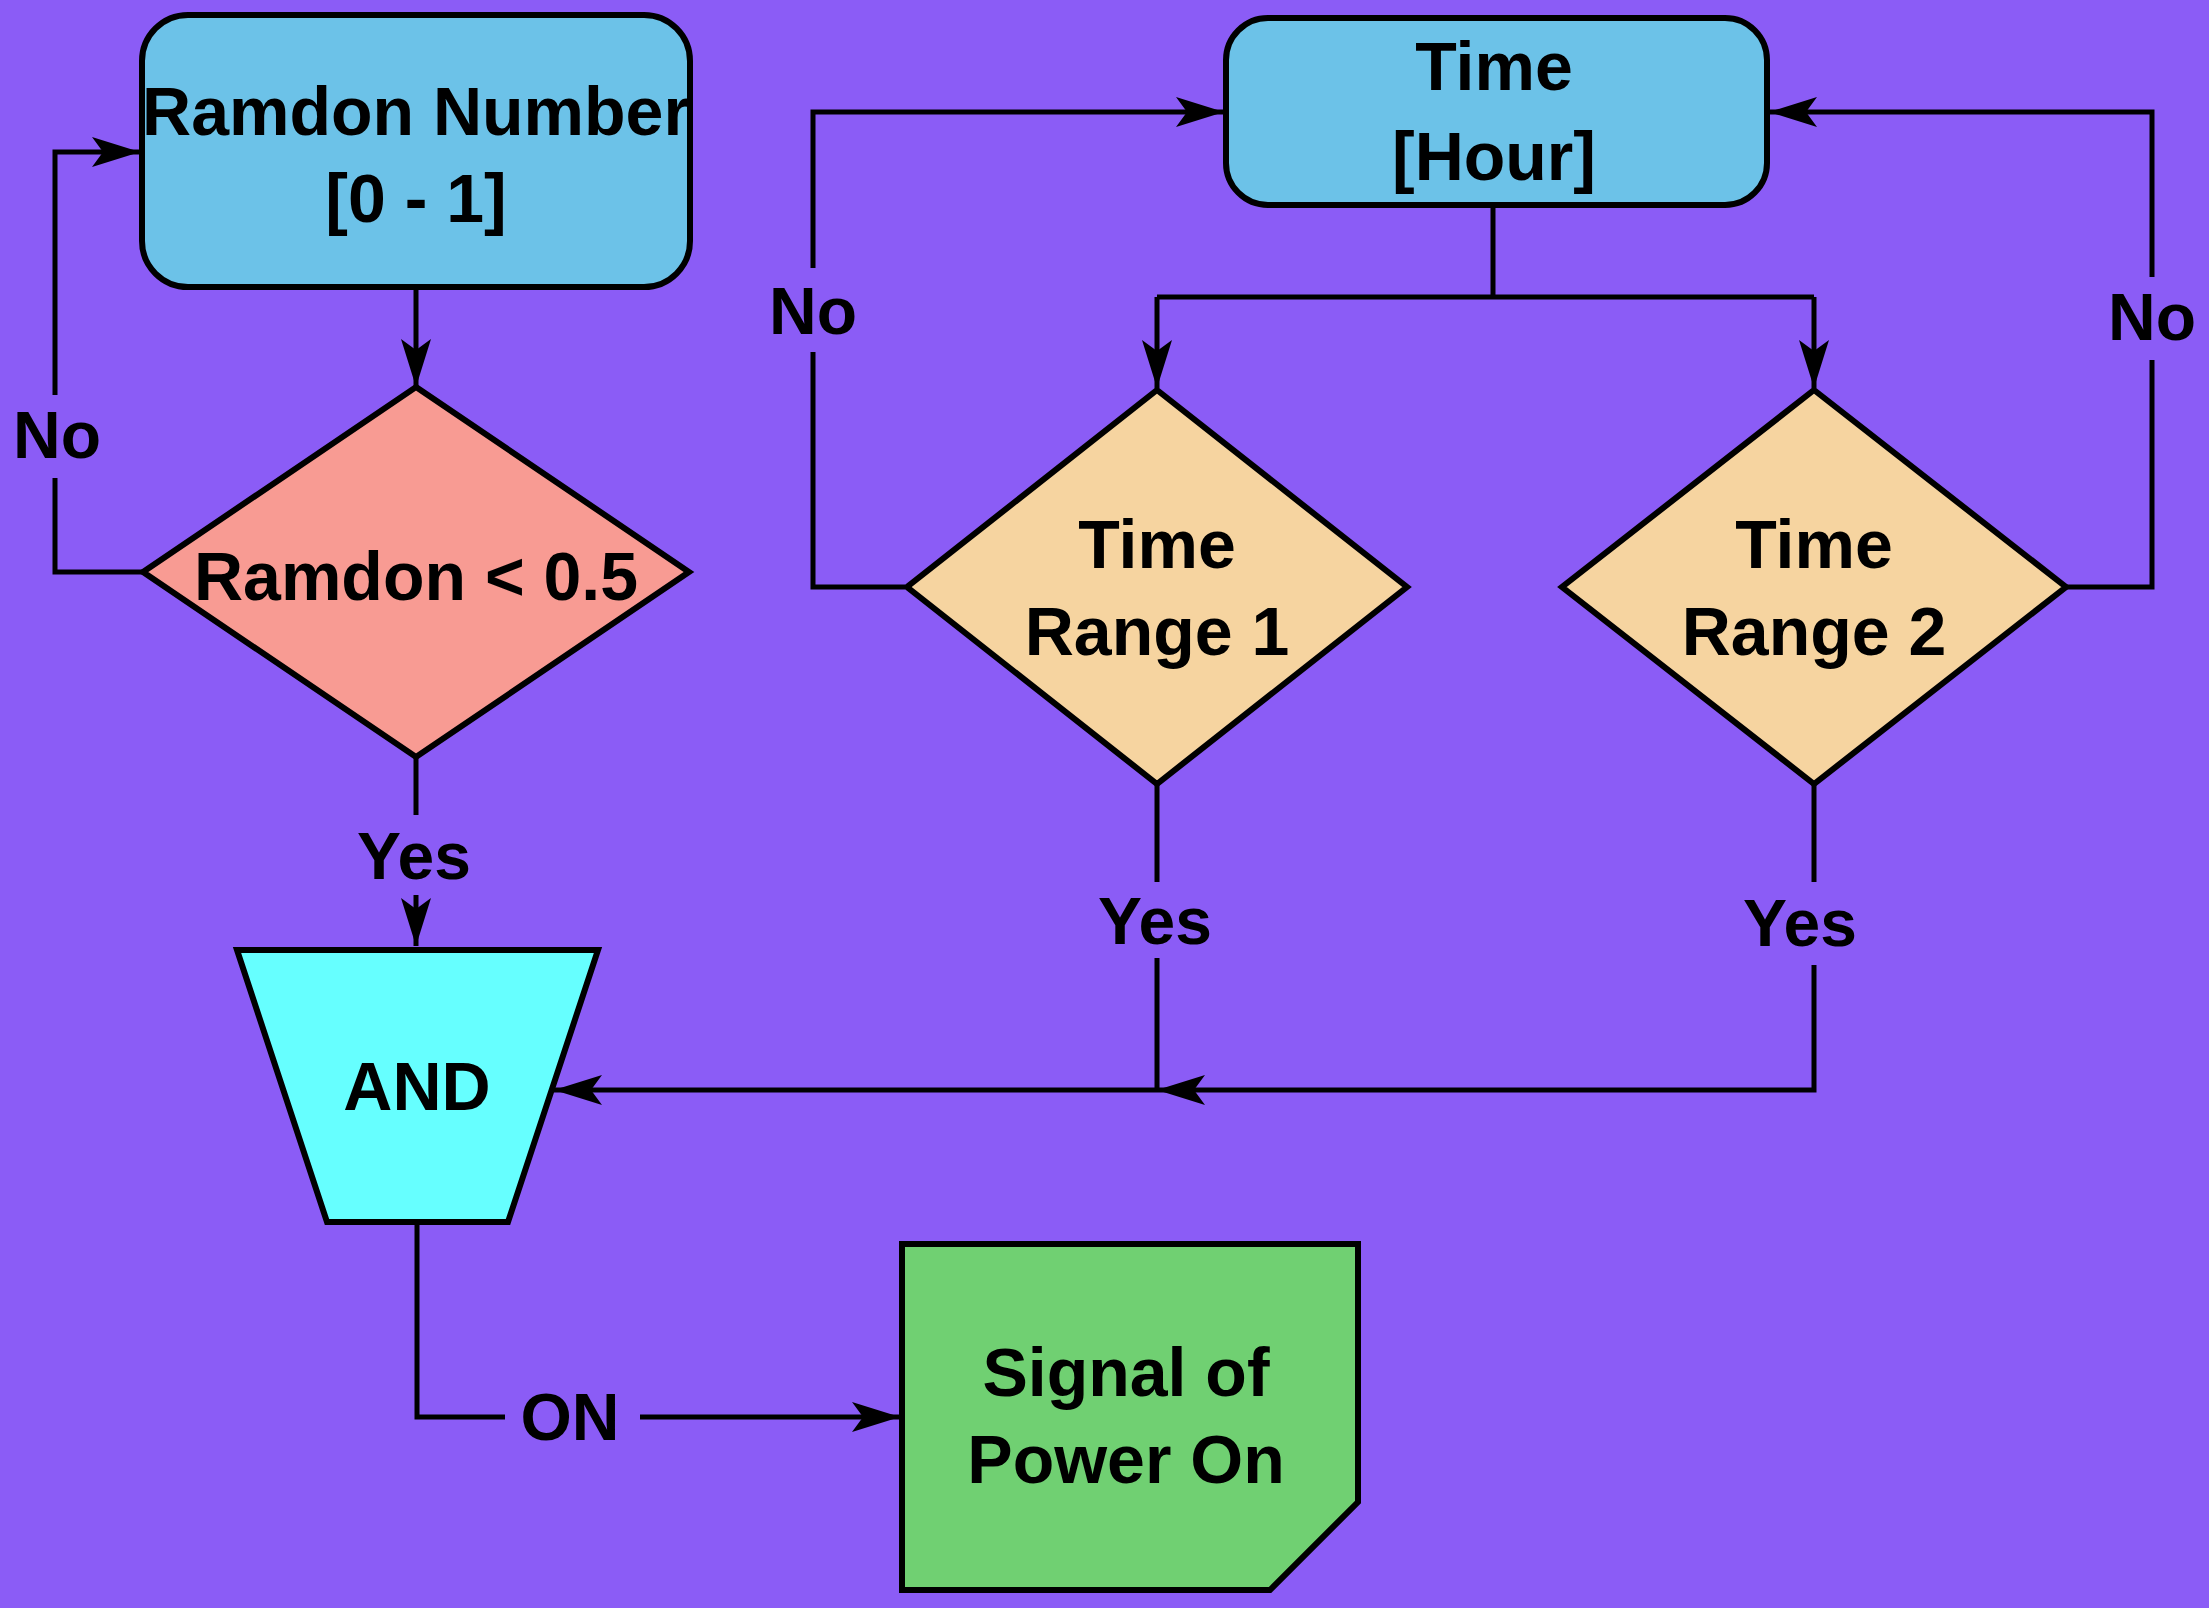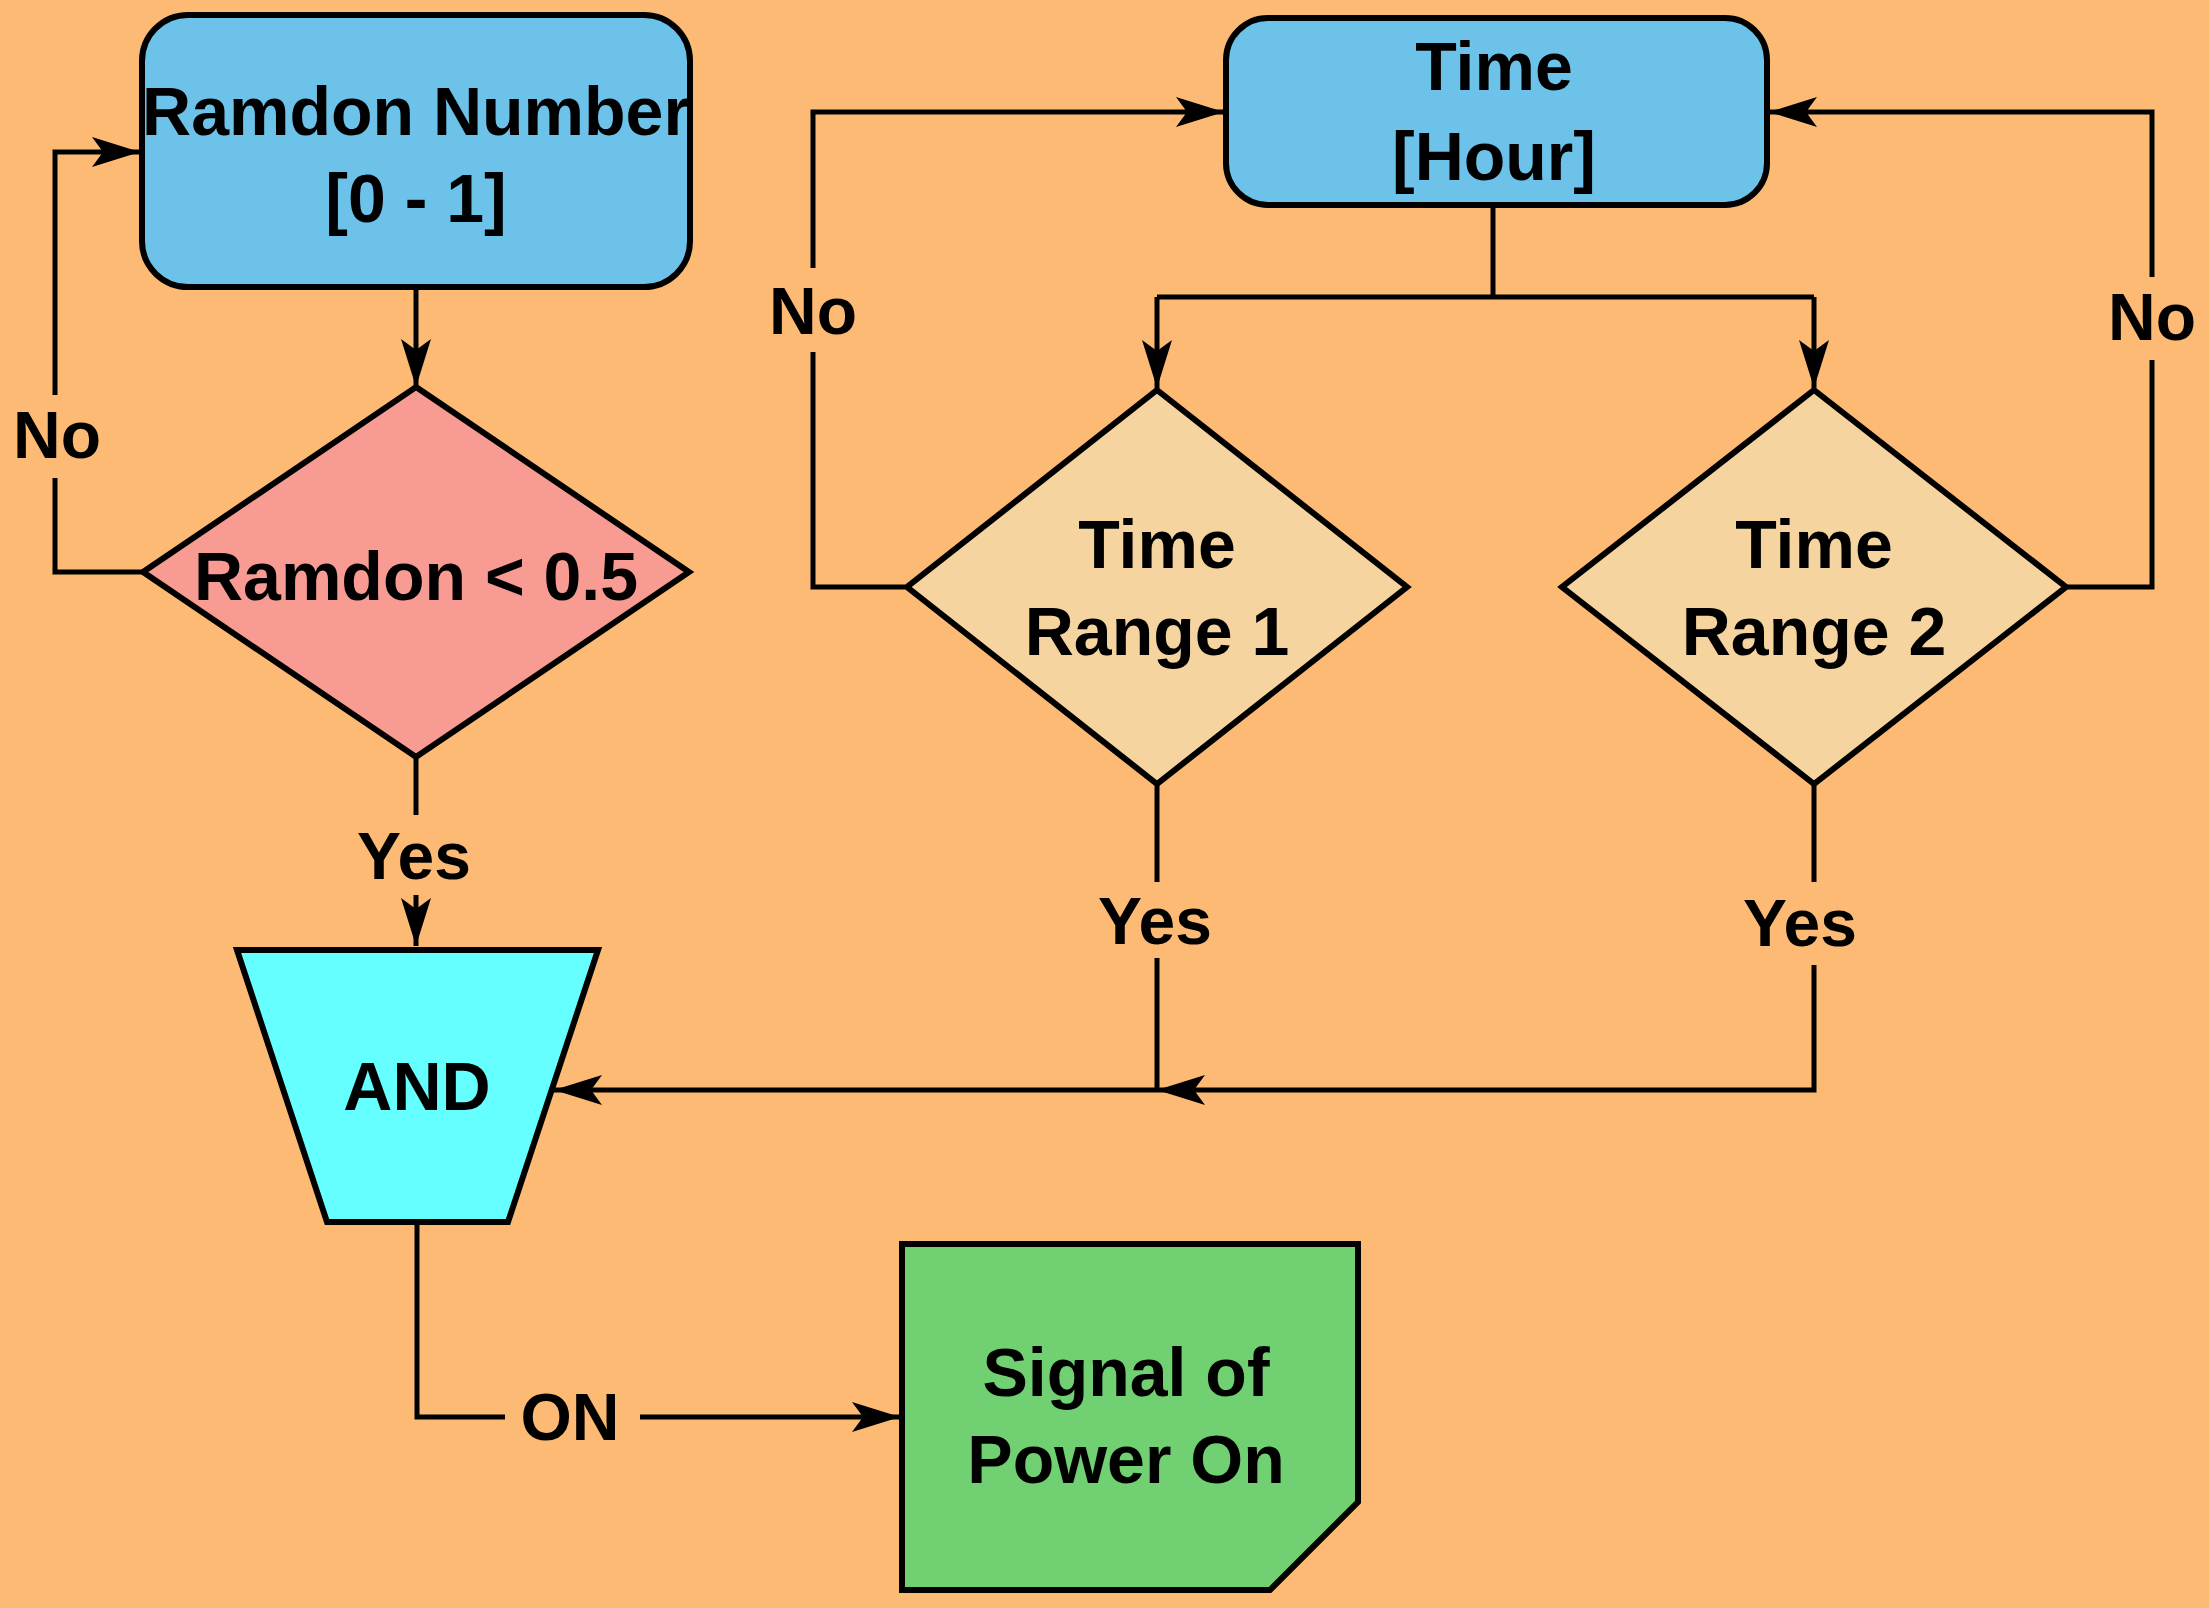--- a/index.html
+++ b/index.html
@@ -4,21 +4,21 @@
 <style>
   html, body {
     margin: 0;
     padding: 0;
     background: #ffffff;
   }
   .diagram-wrap {
     width: 100%;
     max-width: 2209px;
     margin: 0 auto;
-    background: #fdba74;
+    background: #8b5cf6;
   }
   svg {
     display: block;
     width: 100%;
     height: auto;
   }
   .node-shape {
     stroke: #000000;
     stroke-width: 6;
   }

